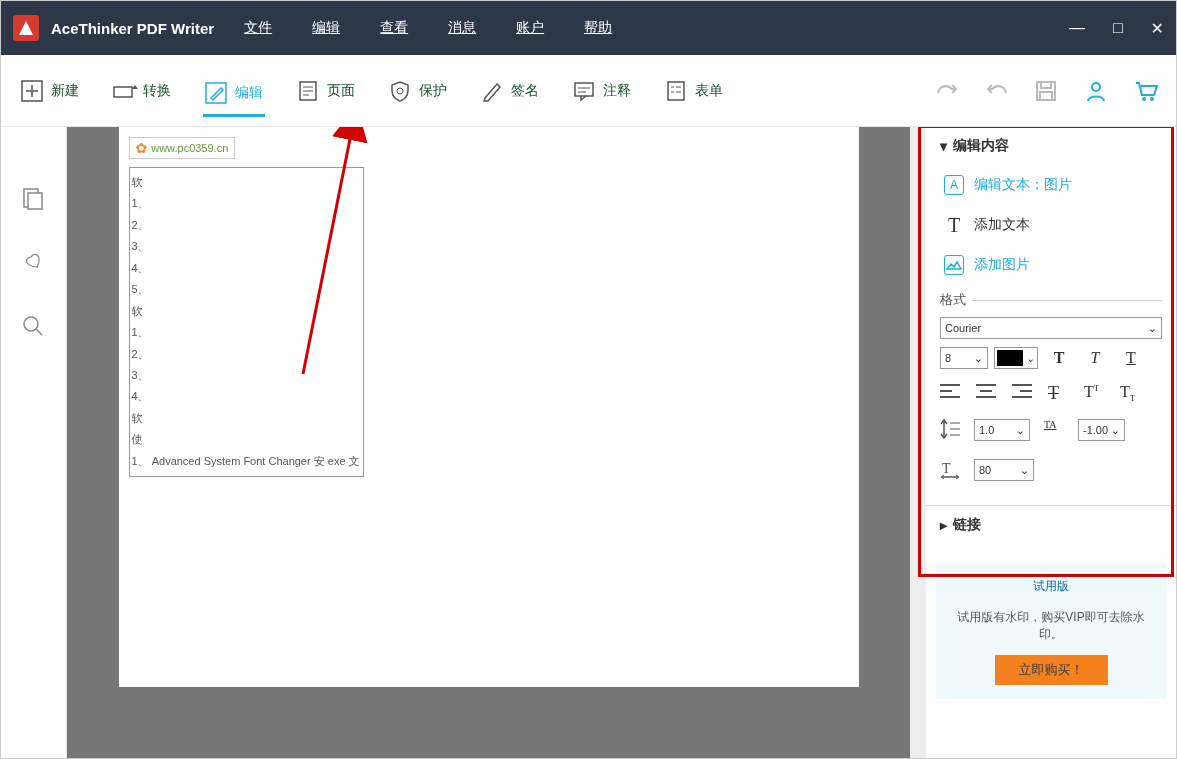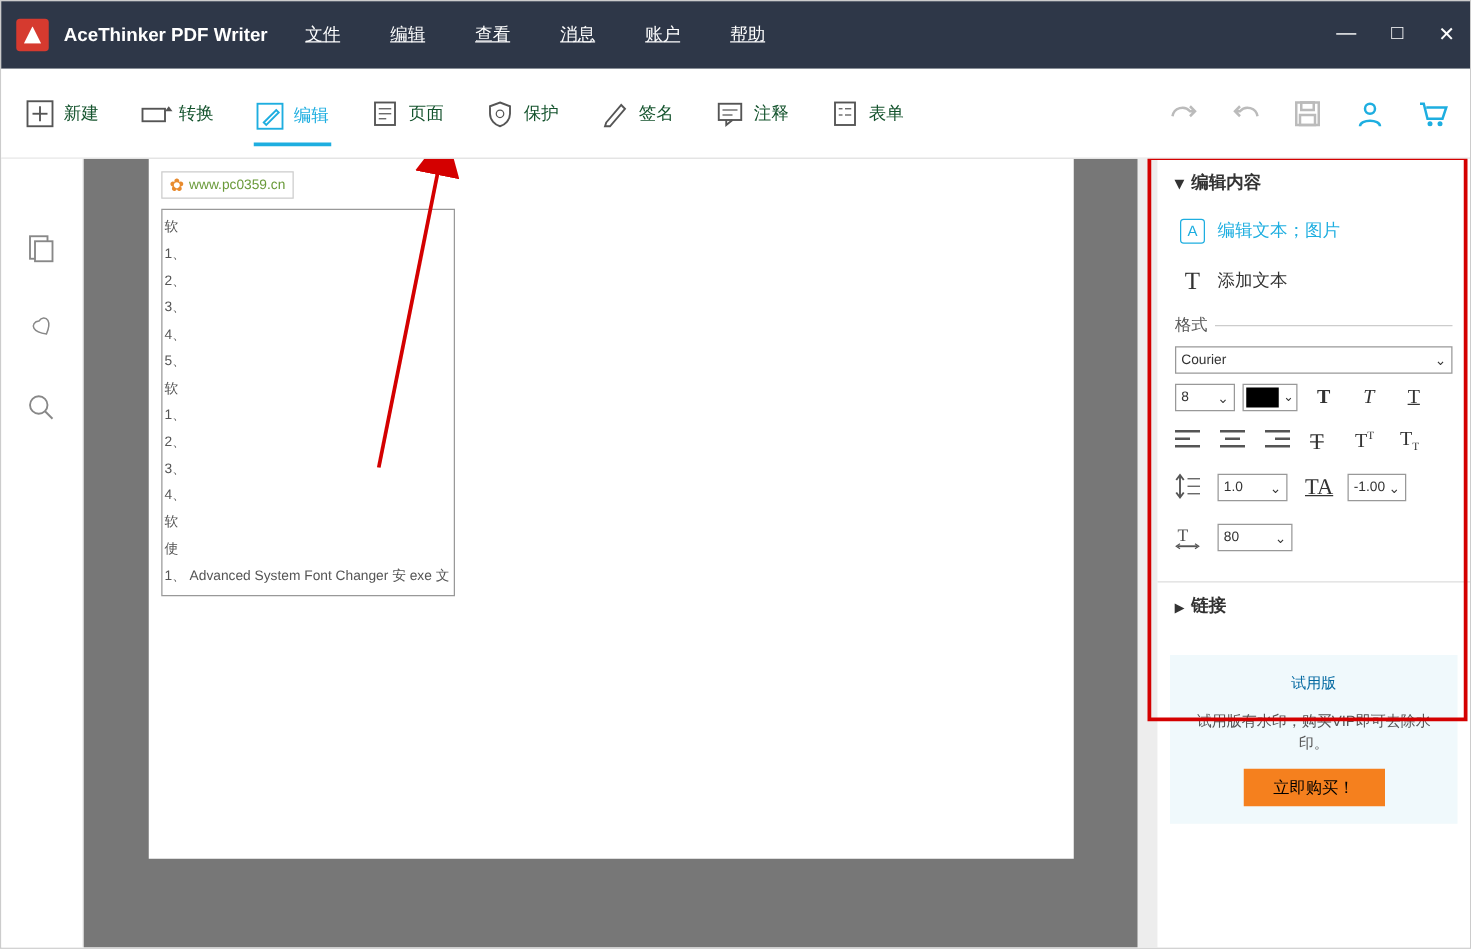--- a/index.html
+++ b/index.html
@@ -44,21 +44,21 @@
 .color-swatch .cbox{width:26px;height:16px;background:#000;margin-left:2px;}
 .fmt-btns{display:flex;gap:14px;margin-left:4px;}
 .fmt-btn{width:22px;height:20px;cursor:pointer;display:flex;align-items:center;justify-content:center;font-family:serif;font-size:16px;}
 .align-row{display:flex;gap:14px;margin-top:14px;}
 .align-btn{width:22px;height:18px;cursor:pointer;}
 .spacing-row{display:flex;gap:14px;margin-top:18px;}
 .spacing-ic{width:20px;height:20px;}
 .sp-link{border-top:1px solid #ddd;margin-top:14px;}
 .trial-box{background:#f0f9fc;margin:10px;padding:14px;text-align:center;font-size:12px;color:#555;}
 .trial-title{color:#0369a1;margin-bottom:14px;}
-.buy-btn{background:#f5801e;color:#000000;border:none;padding:6px 24px;margin-top:12px;cursor:pointer;font-size:13px;}
+.buy-btn{background:#f5801e;color:#404040;border:none;padding:6px 24px;margin-top:12px;cursor:pointer;font-size:13px;}
 .scrollbar-v{width:16px;background:#ededed;}
 .arrow-annotation{position:absolute;left:174px;top:-3px;width:140px;height:260px;pointer-events:none;}
 svg{overflow:visible;}
 </style>
 </head>
 <body>
 
 <div class="window">
 
   <div class="titlebar">
@@ -252,20 +252,28 @@
           <span>编辑内容</span>
         </div>
         <div class="sp-item active">
           <span class="sp-ic">A</span>
           <span>编辑文本；图片</span>
         </div>
         <div class="sp-item">
           <span class="sp-ic" style="border:none;font-family:serif;font-size:20px">T</span>
           <span>添加文本</span>
         </div>
+        <div class="sp-item active">
+          <span class="sp-ic">
+              <svg width="14" height="12">
+                <path d="M0 10 L4 5 L7 8 L10 3 L14 10 Z" fill="none" stroke="currentColor" stroke-width="1.5"></path>
+              </svg>
+            </span>
+          <span>添加图片</span>
+        </div>
 
         <div class="fmt-label">格式</div>
         <div class="select">
           <span>Courier</span>
           <span>⌄</span>
         </div>
         <div class="row-controls">
           <div class="mini-select">
             <span>8</span>
             <span>⌄</span>
@@ -305,21 +313,21 @@
                 <line x1="4" y1="2" x2="4" y2="18" stroke="#555" stroke-width="1.5"></line>
                 <path d="M1 5 L4 1 L7 5 M1 15 L4 19 L7 15" fill="none" stroke="#555" stroke-width="1.5"></path>
                 <line x1="10" y1="4" x2="20" y2="4" stroke="#555"></line>
                 <line x1="10" y1="10" x2="20" y2="10" stroke="#555"></line>
                 <line x1="10" y1="16" x2="20" y2="16" stroke="#555"></line>
               </svg></span>
           <div class="mini-select" style="width:56px">
             <span>1.0</span>
             <span>⌄</span>
           </div>
-          <span class="spacing-ic" style="font-family:serif;font-size:18px;text-decoration:underline">TA</span>
+          <span class="spacing-ic" style="font-family:serif;font-size:10px;text-decoration:underline">TA</span>
           <div class="mini-select" style="width:47px">
             <span>-1.00</span>
             <span>⌄</span>
           </div>
         </div>
         <div class="spacing-row">
           <span class="spacing-ic"><svg width="20" height="20">
                 <text x="2" y="14" font-family="serif" font-size="14" fill="#555">T</text>
                 <line x1="2" y1="18" x2="18" y2="18" stroke="#555" stroke-width="1.5"></line>
                 <path d="M4 16 L1 18 L4 20 M16 16 L19 18 L16 20" fill="none" stroke="#555"></path>

